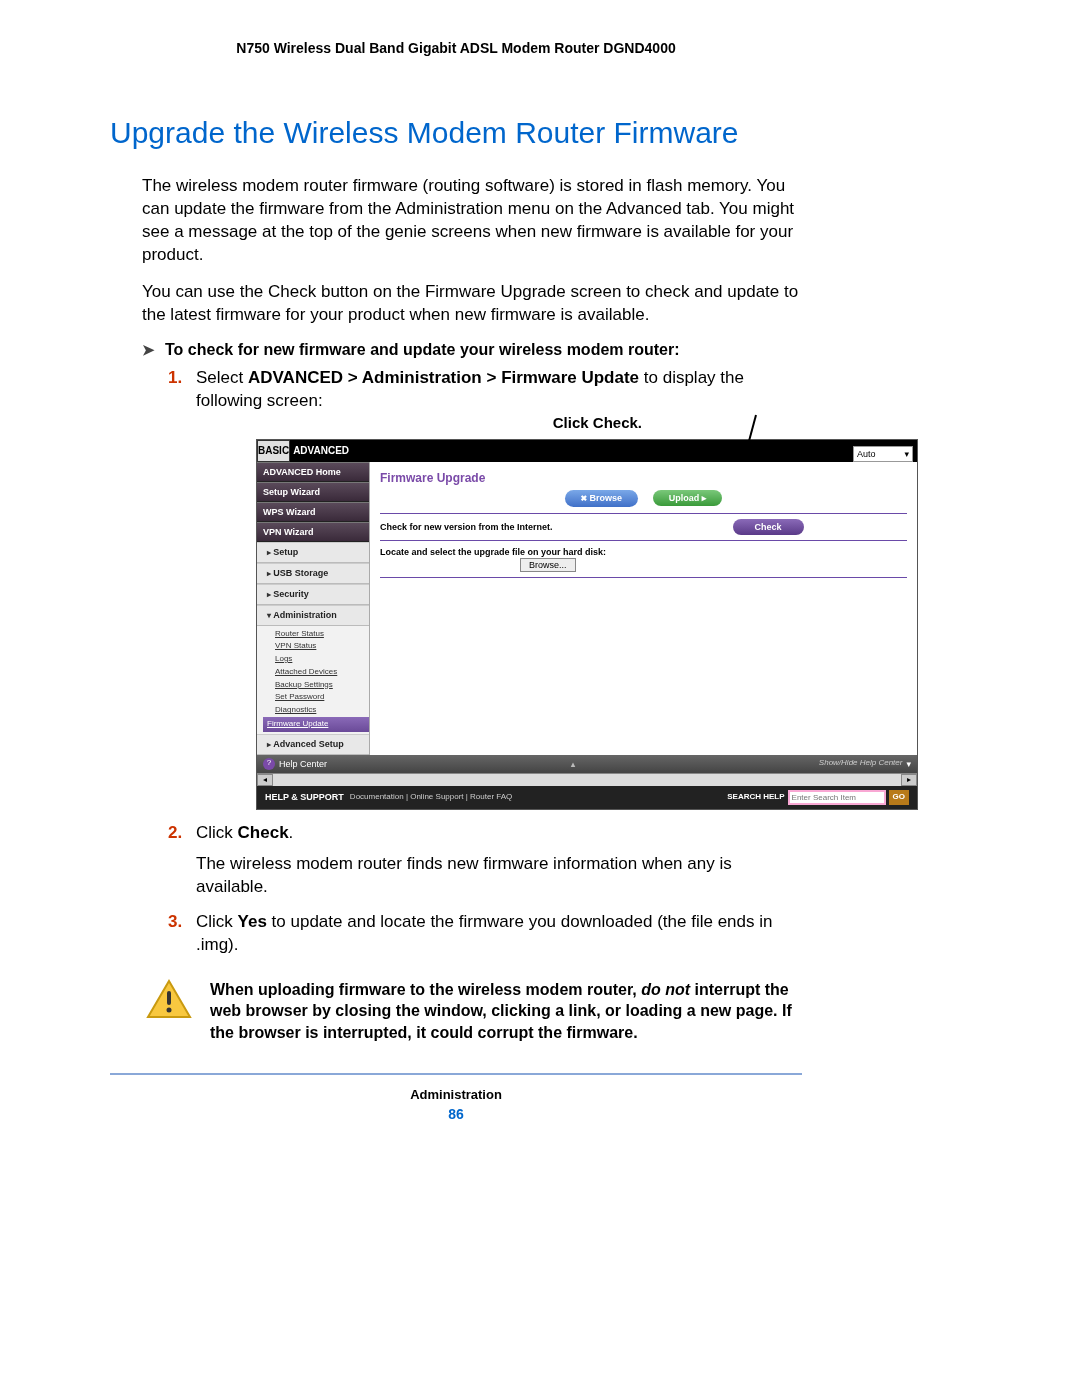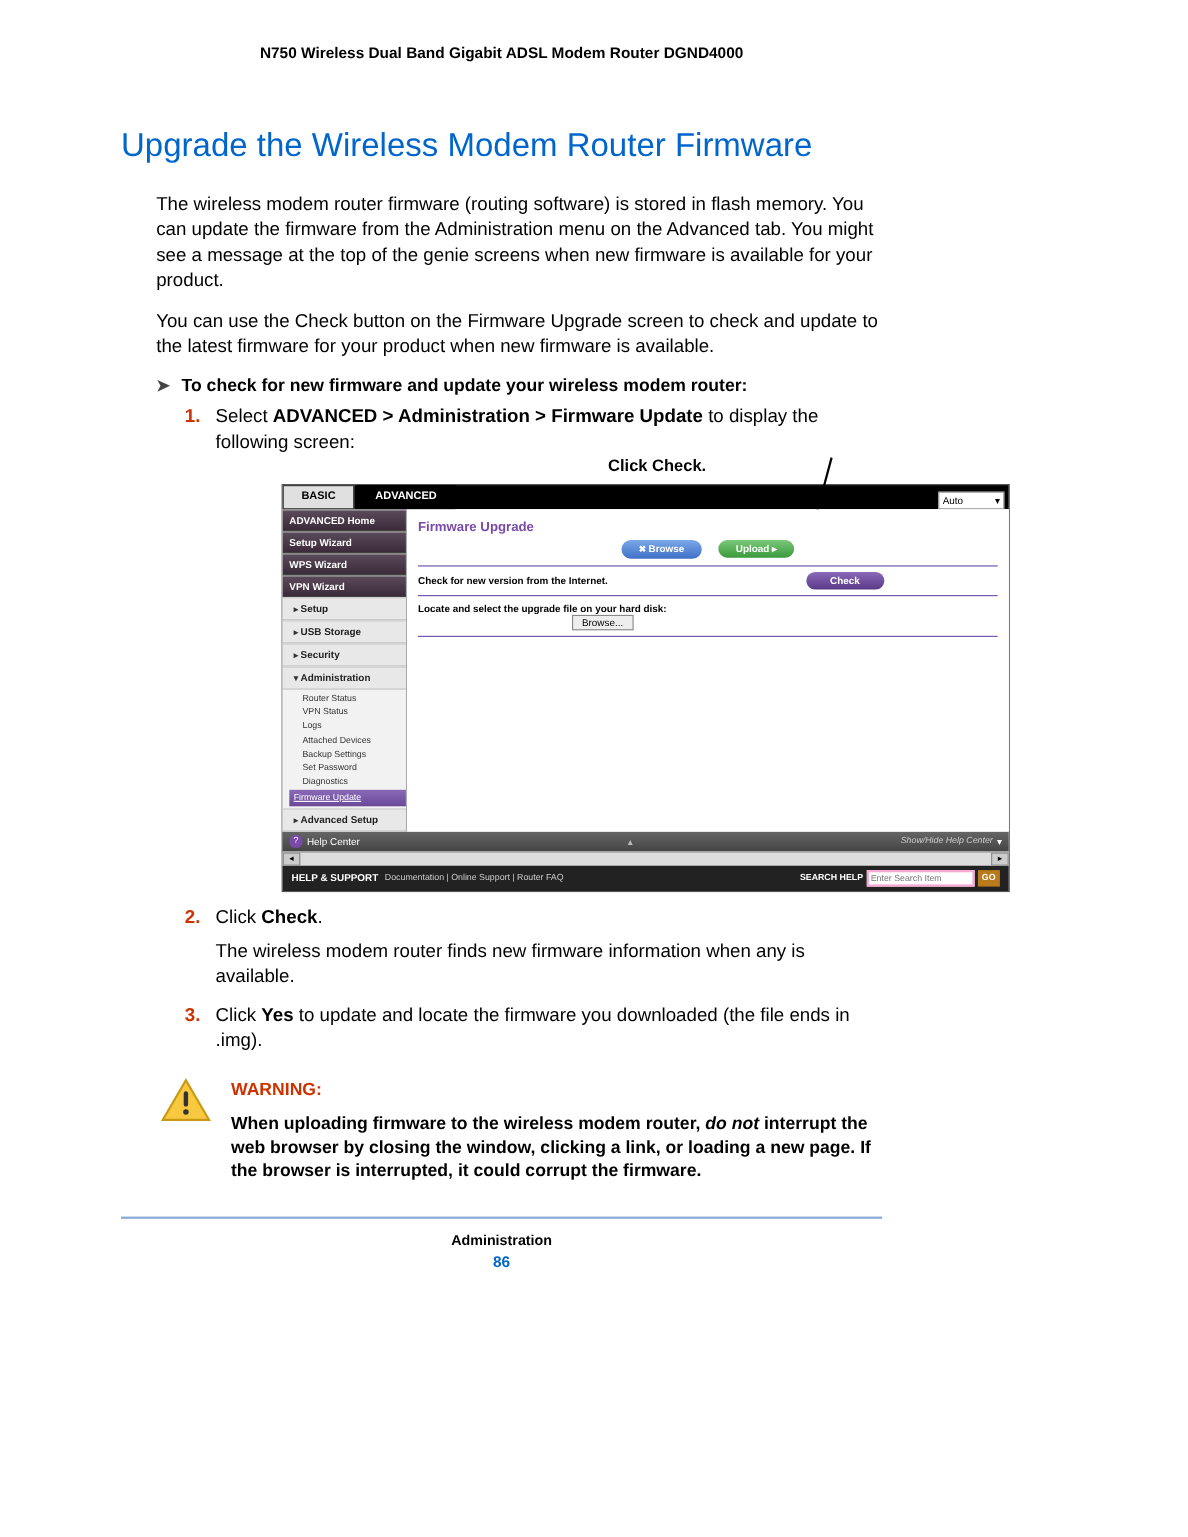--- a/index.html
+++ b/index.html
@@ -86,21 +86,21 @@
     background: #fff;
     position: relative;
   }
   .r-tabs {
     display: flex;
     align-items: flex-end;
     background: #000;
     height: 22px;
   }
   .r-tab {
-    padding: 3px 16px;
+    padding: 3px 0;
     font-size: 10px;
     font-weight: bold;
     border: 1px solid #333;
     background: #e0e0e0;
     color: #000;
     margin-right: 2px;
     cursor: pointer;
   }
   .r-tab.active {
     background: #000;
@@ -156,20 +156,21 @@
     content: "▾ ";
   }
   .r-side .subsub {
     background: #f2f2f2;
     padding: 2px 0 2px 18px;
   }
   .r-side .subsub a {
     display: block;
     font-size: 8px;
     color: #333;
+    text-decoration: underline;
     padding: 1px 0;
     cursor: pointer;
   }
   .r-side .subsub a.active {
     background: linear-gradient(#8a6ab8, #6a4a98);
     color: #fff;
     padding: 2px 4px;
     margin-left: -12px;
     text-decoration: underline;
   }
@@ -472,21 +473,20 @@
 
   <div class="warning-box">
     <div class="warn-icon">
       <svg viewBox="0 0 46 40">
         <polygon points="23,2 44,38 2,38" fill="#f8c840" stroke="#c99a10" stroke-width="2"></polygon>
         <rect x="21" y="12" width="4" height="14" fill="#333" rx="2"></rect>
         <circle cx="23" cy="31" r="2.5" fill="#333"></circle>
       </svg>
     </div>
     <div class="warn-text">
-      <div class="warn-label">WARNING:</div>
       <div class="warn-body">
         <span>When uploading firmware to the wireless modem router, </span><span class="ital">do not</span><span> interrupt the web browser by closing the window, clicking a link, or loading a new page. If the browser is interrupted, it could corrupt the firmware.</span>
       </div>
     </div>
   </div>
 
 
   <hr class="footer-rule">
   <div class="foot-section">Administration</div>
   <div class="foot-page">86</div>

